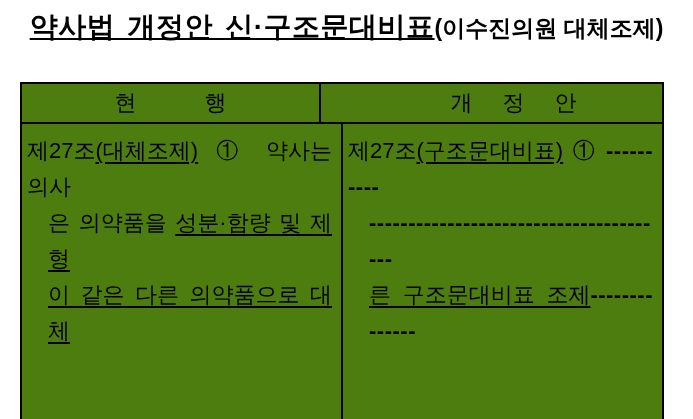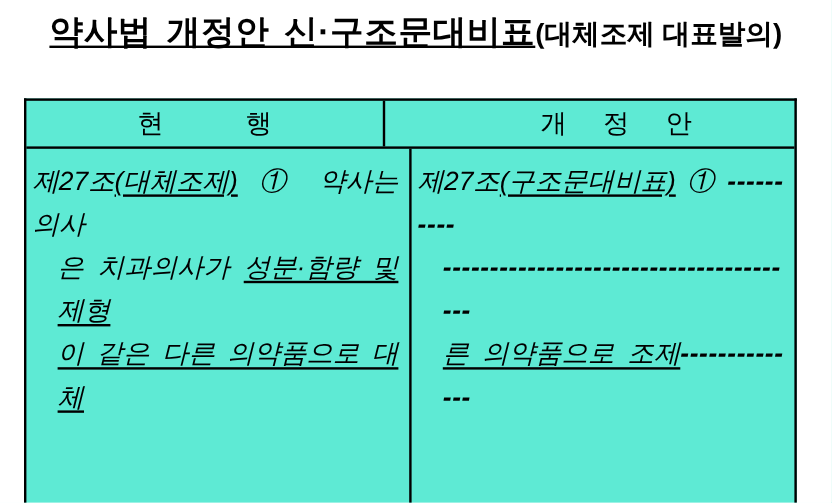--- a/index.html
+++ b/index.html
@@ -42,21 +42,21 @@
   
   .cmp-table {
     position: absolute;
     left: 20px;
     top: 82px;
     width: 644px;
     height: 337px;            
     border: 2px solid #000;
     border-bottom: none;
     box-sizing: border-box;
-    background: #5eead4;
+    background: #4d7c0f;
   }
   .thead {
     display: flex;
     height: 38px;
     border-bottom: 2px solid #000;
   }
   .th {
     flex: 1 1 0;
     display: flex;
     align-items: center;
@@ -70,21 +70,20 @@
     display: flex;
     height: 295px;
   }
   .cell {
     flex: 1 1 0;
     box-sizing: border-box;
     font-size: 22px;
     line-height: 36px;
     padding: 9px 9px 0 5px;
     overflow: hidden;
-    font-style: italic;
   }
   .cell-current { border-right: 2px solid #000; }
   
   .line {
     text-align: justify;
     text-align-last: left;
     word-spacing: 2px;
   }
   .line.fill { text-align-last: justify; }
   .line.indent { padding-left: 21px; }
@@ -97,35 +96,35 @@
     font-weight: bold;
     letter-spacing: 0.5px;
   }
 </style>
 </head>
 <body>
 
 <div class="page">
 
   <div class="doc-title">
-    <span class="doc-title-main">약사법 개정안 신·구조문대비표</span><span class="doc-title-sub">(대체조제 대표발의)</span>
+    <span class="doc-title-main">약사법 개정안 신·구조문대비표</span><span class="doc-title-sub">(이수진의원 대체조제)</span>
   </div>
 
   <div class="cmp-table">
     <div class="thead">
       <div class="th th-current">현 행</div>
       <div class="th th-amendment">개 정 안</div>
     </div>
     <div class="tbody">
       <div class="cell cell-current" id="cell-current">
           <div class="line fill"><span class="">제27조</span><span class="seg-u ">(대체조제)</span><span class=""> ① 약사는 의사</span></div>
-          <div class="line fill indent"><span class="">은 치과의사가 </span><span class="seg-u ">성분·함량 및 제형</span></div>
+          <div class="line fill indent"><span class="">은 의약품을 </span><span class="seg-u ">성분·함량 및 제형</span></div>
           <div class="line fill indent"><span class="seg-u ">이 같은 다른 의약품으로 대체</span></div>
         </div>
       <div class="cell cell-amendment" id="cell-amendment">
           <div class="line fill"><span class="">제27조</span><span class="seg-u ">(구조문대비표)</span><span class=""> ① </span><span class="seg-dash">----------</span></div>
           <div class="line indent"><span class="seg-dash">---------------------------------------</span></div>
-          <div class="line fill indent"><span class="seg-u ">른 의약품으로 조제</span><span class="seg-dash">--------------</span></div>
+          <div class="line fill indent"><span class="seg-u ">른 구조문대비표 조제</span><span class="seg-dash">--------------</span></div>
         </div>
     </div>
   </div>
 
 </div>
 
 </body></html>

